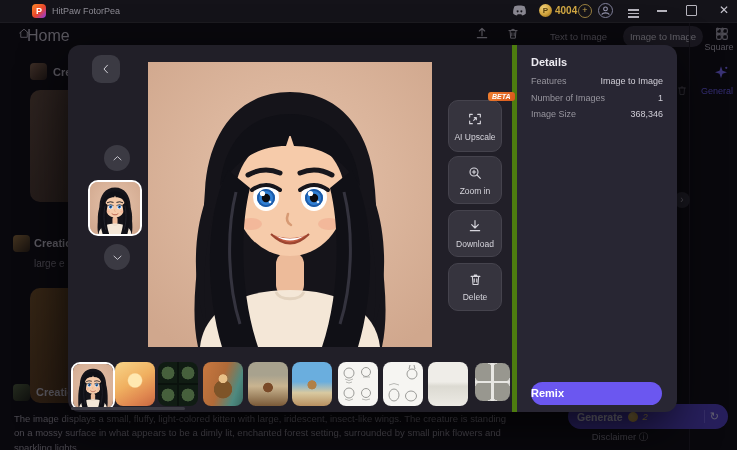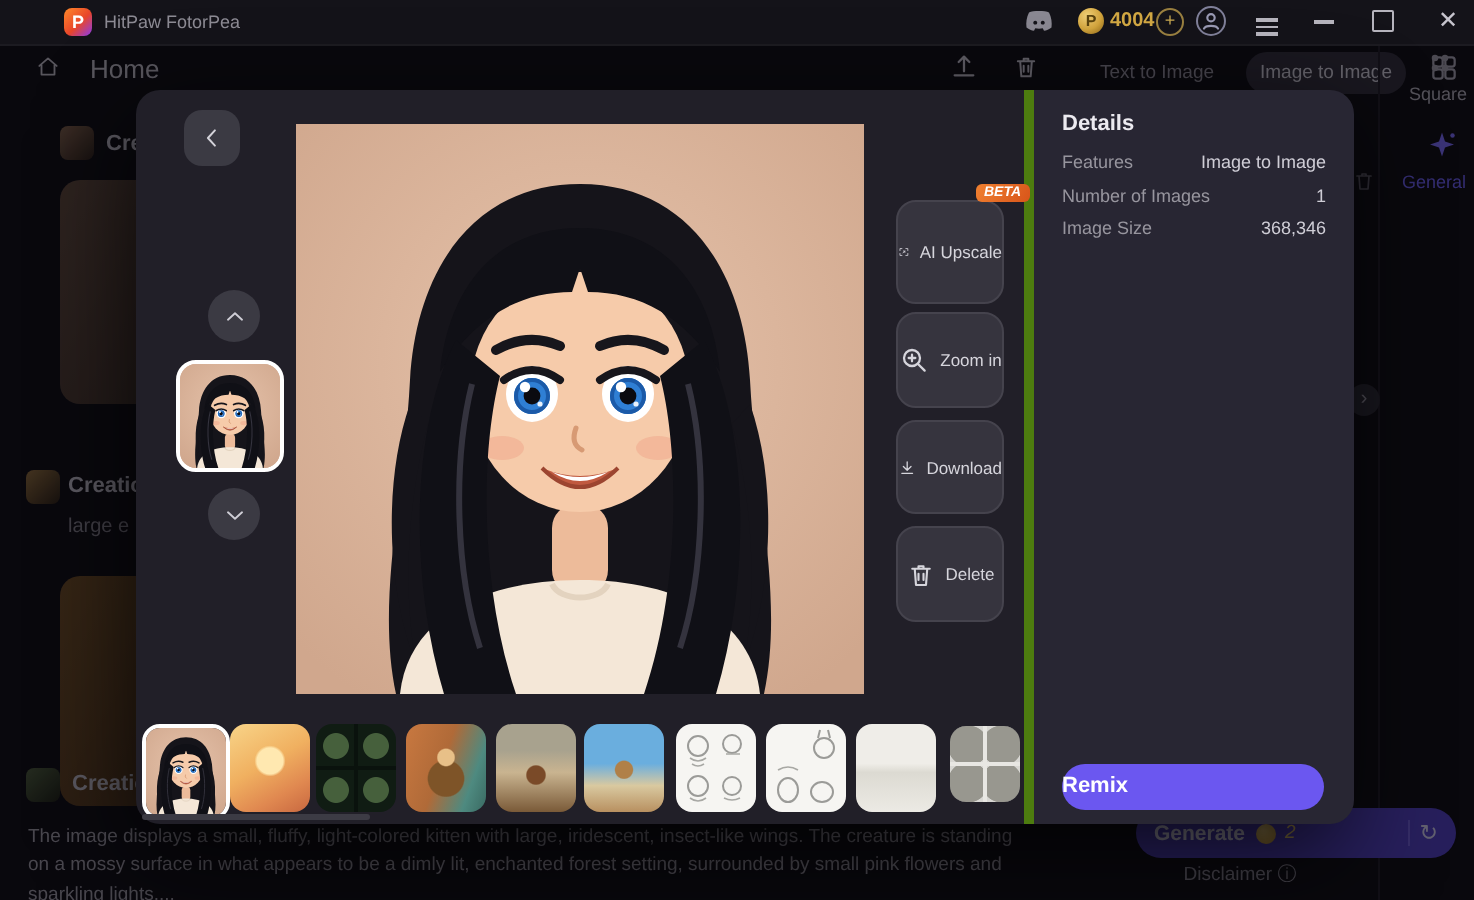--- a/index.html
+++ b/index.html
@@ -15,21 +15,21 @@
   .coin-count{position:absolute;left:555px;top:5px;font-size:10px;font-weight:bold;color:#d2a843}
   .ring{position:absolute;width:12px;height:12px;border-radius:50%;border:1.4px solid #9a8040;color:#c8a850;font-size:9px;line-height:11px;text-align:center}
   .avatar{position:absolute;left:598px;top:3px;width:13px;height:13px;border-radius:50%;border:1.4px solid #80809a;color:#9a9ab4}
   .winbtn{position:absolute;color:#b6b4bd}
   .menu-lines div{width:11px;height:1.5px;background:#b6b4bd;margin:2px 0}
   .min-line{width:10px;height:1.5px;background:#b6b4bd}
   .max-box{width:9px;height:9px;border:1.4px solid #b6b4bd;border-radius:1px}
   .close-x{font-size:12px;line-height:12px;color:#c6c4cd}
 
   
-  .subhead-label{position:absolute;left:45px;top:27px;font-size:13px;color:#b5b3bc}
+  .subhead-label{position:absolute;left:27px;top:27px;font-size:16px;color:#b5b3bc}
   .tab-plain{position:absolute;left:550px;top:31px;font-size:9.5px;color:#8d8b95}
   .tab-pill{position:absolute;left:623px;top:26px;width:80px;height:21px;border-radius:11px;background:#2f2e38;font-size:9.5px;color:#cac8d2;text-align:center;line-height:21px}
   .side-divider{position:absolute;left:689px;top:22px;width:1px;height:428px;background:#1e1d24}
   .side-label{position:absolute;font-size:9px;text-align:center;width:44px}
   .creation-label{position:absolute;font-size:11px;font-weight:bold;color:#b7b5bf}
   .creation-ico{position:absolute;width:17px;height:17px;border-radius:4px}
   .bg-card{position:absolute;width:260px;border-radius:10px}
   .prompt{position:absolute;left:14px;top:402px;width:500px;font-size:9.5px;line-height:14.5px;color:#95939c}
   .gen-btn{position:absolute;left:568px;top:404px;width:142px;height:25px;border-radius:13px;background:#4d3fba;display:flex;align-items:center;padding:0 9px;gap:5px}
   .gen-label{font-size:10.5px;font-weight:bold;color:#e2e0f2}
@@ -43,21 +43,21 @@
   .overlay{position:absolute;inset:0;background:rgba(6,4,10,.53);z-index:40}
 
   
   .modal{position:absolute;left:68px;top:45px;width:604px;height:367px;background:#211f28;border-radius:12px;box-shadow:0 16px 48px rgba(0,0,0,.7);z-index:100}
   .back-btn{position:absolute;left:24px;top:10px;width:28px;height:28px;border-radius:9px;background:#3b3a43;color:#d4d3da;display:flex;align-items:center;justify-content:center}
   .rail-arrow{position:absolute;left:36px;width:26px;height:26px;border-radius:50%;background:#3b3a43;color:#cfced6;display:flex;align-items:center;justify-content:center}
   .rail-thumb{position:absolute;left:20px;top:135px;width:50px;height:52px;border-radius:10px;border:2px solid #fff;overflow:hidden;background:#d9b29a}
   .main-img{position:absolute;left:80px;top:17px;width:284px;height:285px;overflow:hidden;background:#d9b29a}
   .fill{width:100%;height:100%;display:block}
 
-  .action-btn{position:absolute;left:380px;width:52px;border-radius:10px;background:#36343e;border:1px solid #45434d;color:#d6d5dc;display:flex;flex-direction:row;align-items:center;justify-content:center;gap:5px}
+  .action-btn{position:absolute;left:380px;width:52px;border-radius:10px;background:#36343e;border:1px solid #45434d;color:#d6d5dc;display:flex;flex-direction:column;align-items:center;justify-content:center;gap:5px}
   .action-label{font-size:8.5px;color:#d6d5dc;white-space:nowrap}
   .beta{position:absolute;left:420px;top:47px;padding:1px 4px;border-radius:3px;background:linear-gradient(120deg,#f08030,#d8551a);color:#fff;font-size:7px;font-style:italic;font-weight:bold;z-index:2}
 
   .details{position:absolute;left:444px;top:0;width:160px;height:367px;background:#282633;border-radius:0 12px 12px 0;border-left:5px solid #4d7c0f}
   .details-title{position:absolute;left:14px;top:11px;font-size:11px;font-weight:bold;color:#eceaf0}
   .drow{position:absolute;left:14px;width:132px;display:flex;justify-content:space-between}
   .dlabel{font-size:9px;color:#97959e}
   .dvalue{font-size:9px;color:#cfcdd6}
   .remix{position:absolute;left:14px;top:337px;width:131px;height:23px;border-radius:12px;background:#6b57f0;color:#fff;font-size:11px;font-weight:bold;text-align:left;line-height:23px}
 

